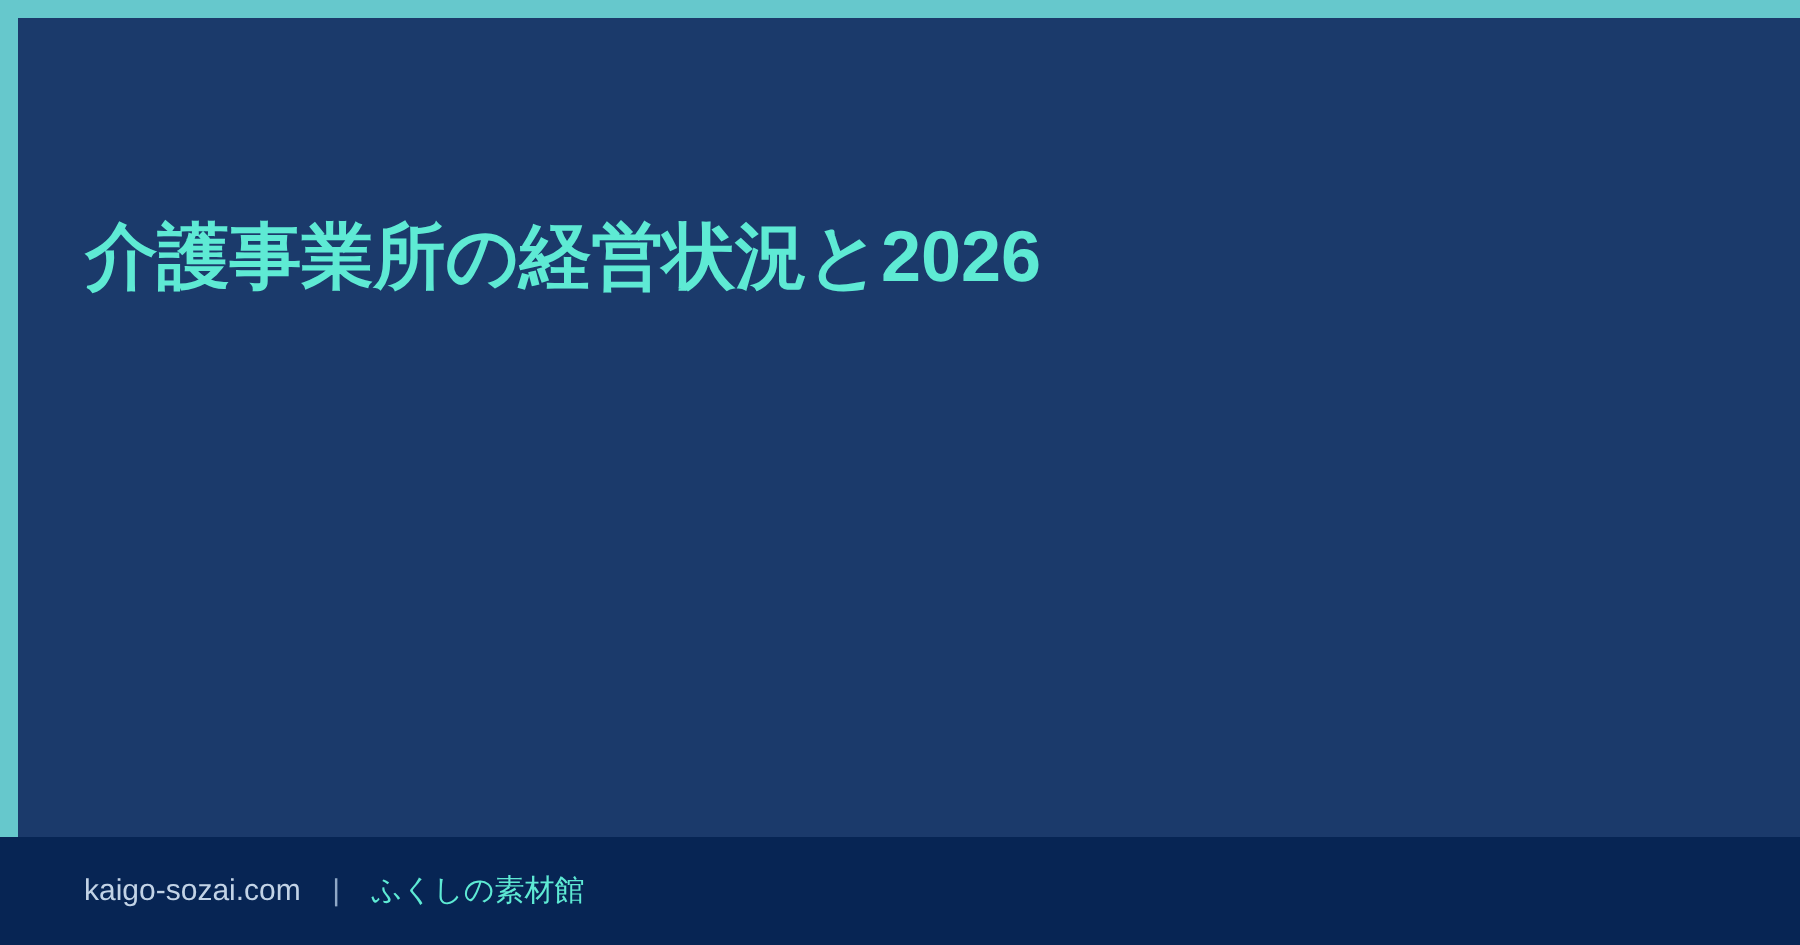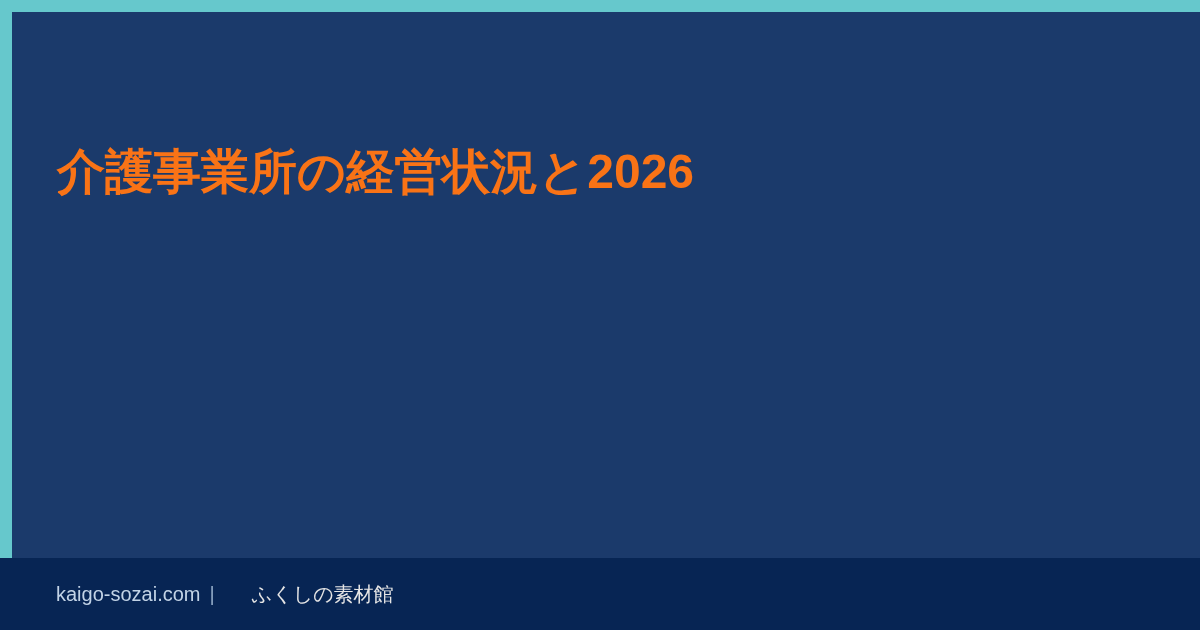--- a/index.html
+++ b/index.html
@@ -36,21 +36,21 @@
 
   
   .title-block {
     position: absolute;
     left: 45px;
     top: 124px;
     width: 800px;
   }
   .title-line {
     display: block;
-    color: #f97316;
+    color: #5eead4;
     font-size: 48px;
     font-weight: 700;
     line-height: 72px;
     letter-spacing: 0px;
     white-space: nowrap;
   }
 
   
   .footer-bar {
     position: absolute;
@@ -60,32 +60,32 @@
     height: 72px;
     background: #072554;
   }
   .footer-inner {
     position: absolute;
     left: 56px;
     top: 0;
     height: 72px;
     display: flex;
     align-items: center;
-    gap: 0;
+    gap: 12px;
   }
   .footer-text {
     color: #b9cbe2;
     font-size: 20px;
     font-weight: 400;
     line-height: 1;
     white-space: nowrap;
   }
   .footer-site { color: #c2d3e6; }
   .footer-sep  { color: #8fa8c6; padding: 0 9px; }
-  .footer-name { color: #e5e5e5; margin-left: 28px; }
+  .footer-name { color: #5eead4; }
 </style>
 </head>
 <body>
 
 <div id="og-card">
 
   <div class="body-panel">
 
     <div class="title-block">
       <span class="title-line">介護事業所の経営状況と2026</span>

